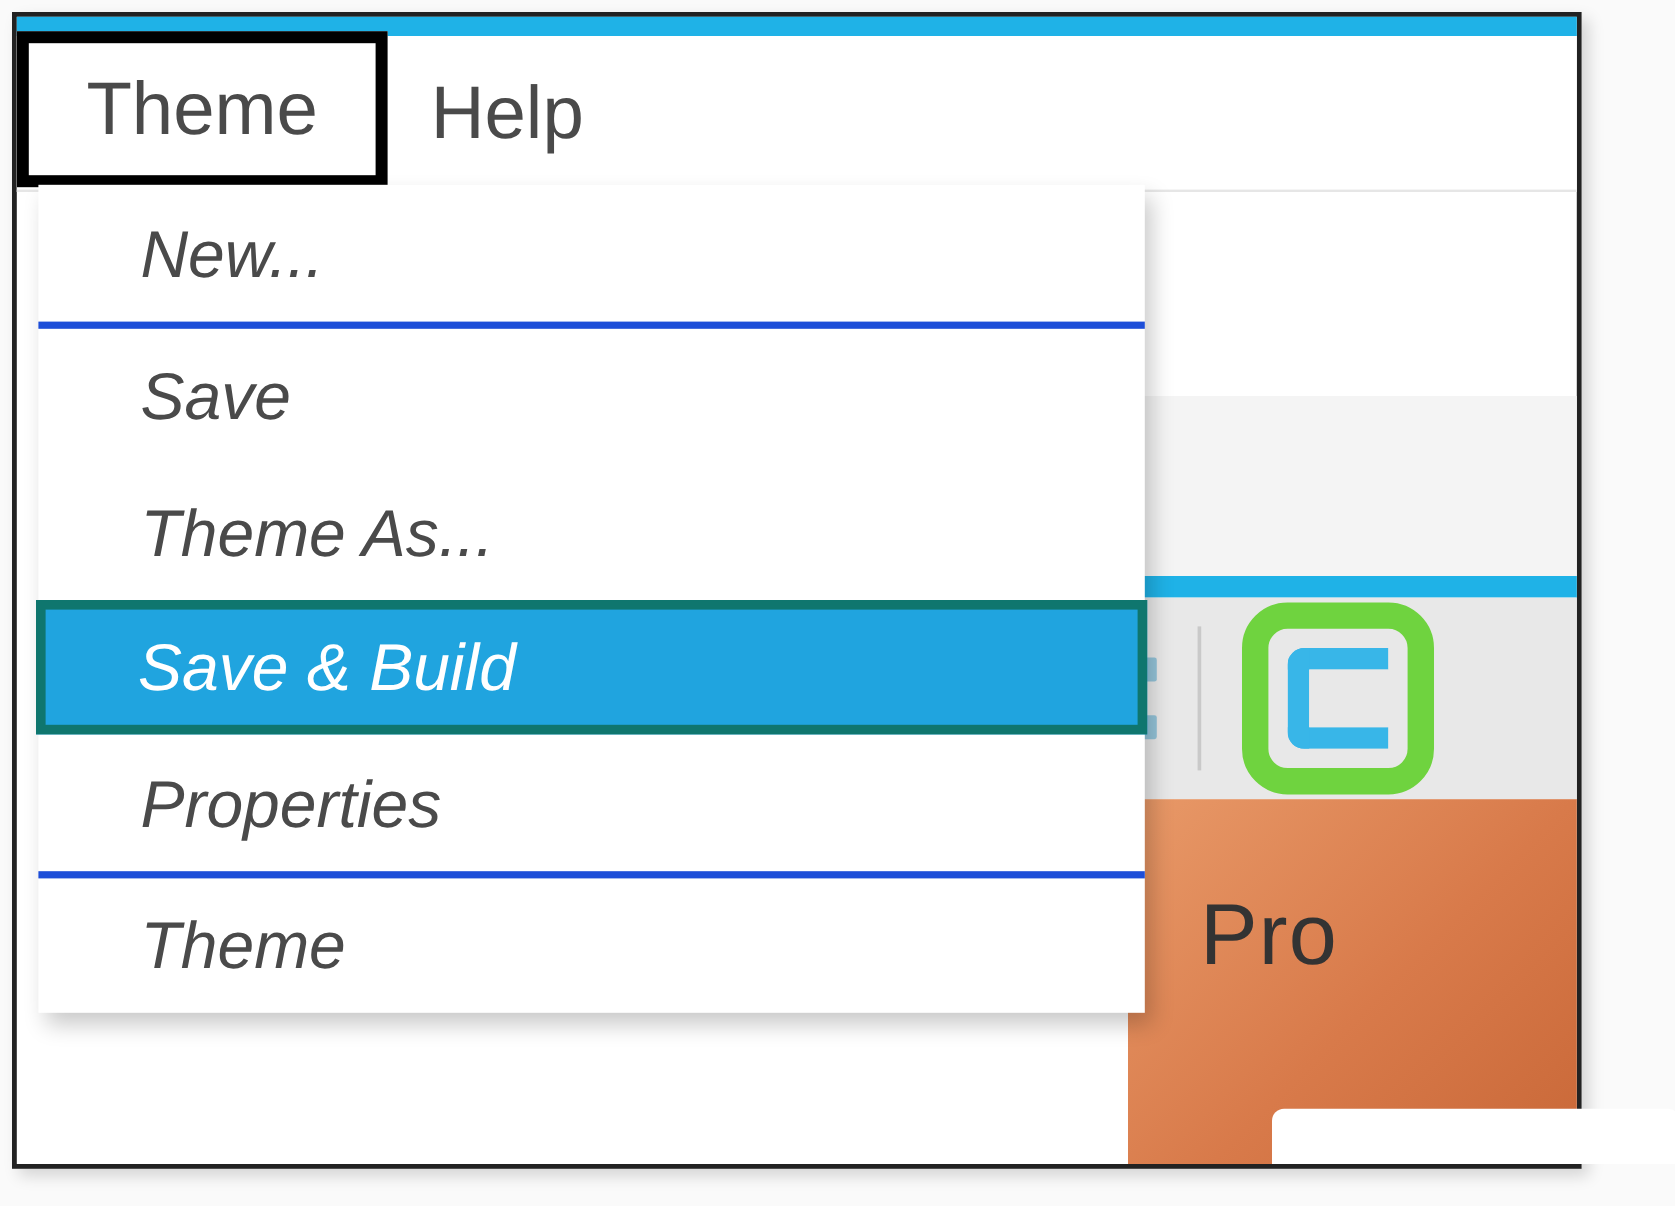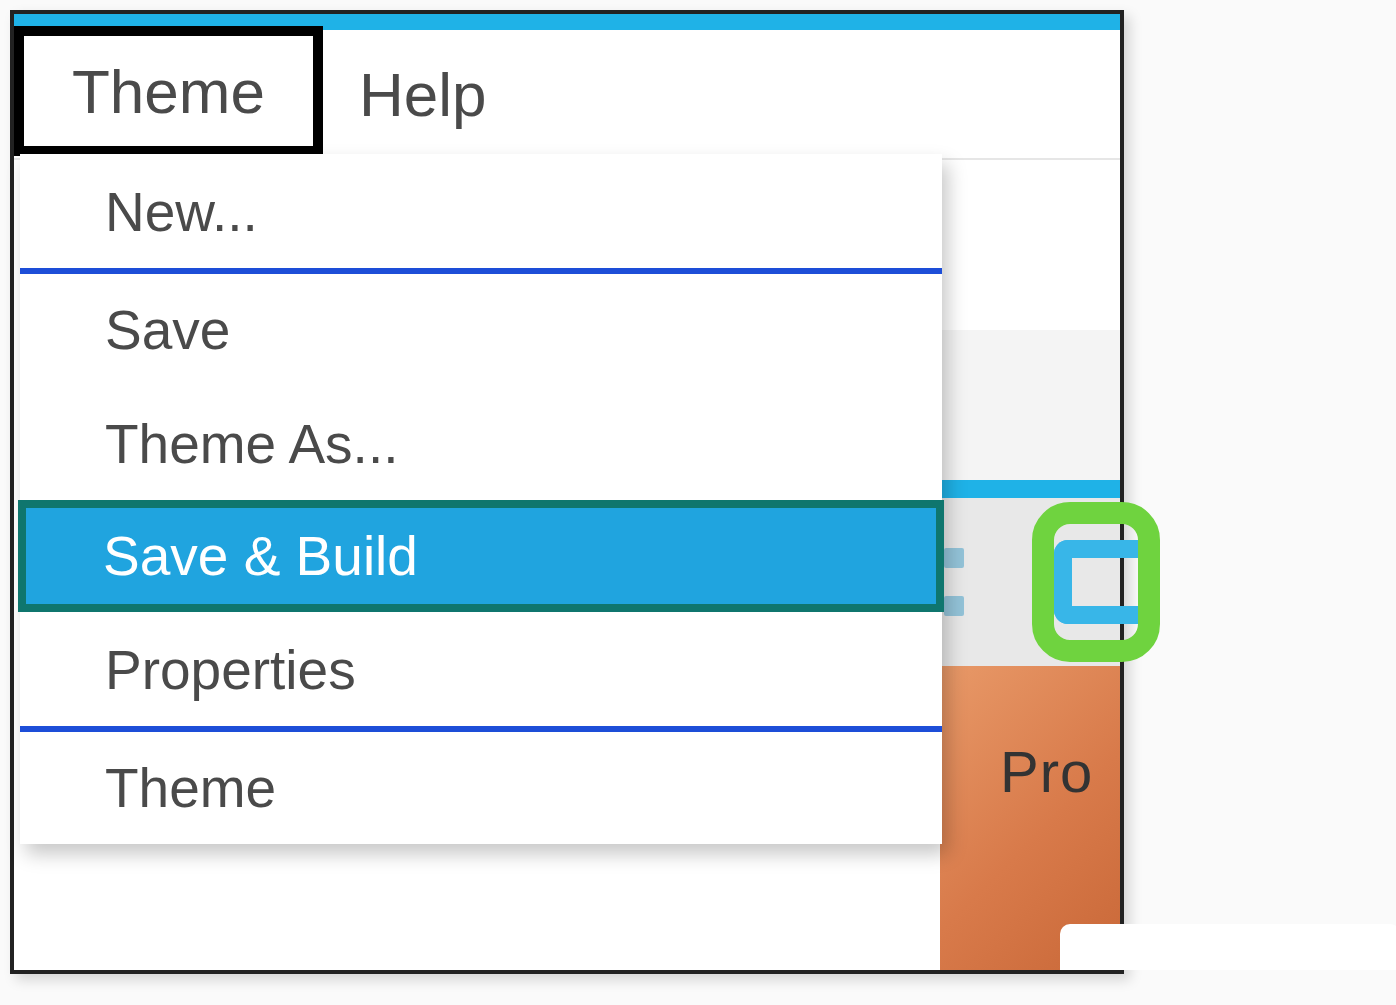--- a/index.html
+++ b/index.html
@@ -8,21 +8,21 @@
       background: #fafafa;
       width: 1396px;
       height: 1005px;
       position: relative;
       overflow: hidden;
     }
     .frame {
       position: absolute;
       top: 10px;
       left: 10px;
-      width: 1114px;
+      width: 1308px;
       height: 964px;
       border: 4px solid #222;
       background: #fff;
       box-shadow: 6px 6px 12px rgba(0,0,0,0.15);
     }
     .top-accent {
       height: 16px;
       background: #1fb2e7;
     }
     .menubar {
@@ -45,25 +45,26 @@
     .menubar-item.active {
       border: 10px solid #000;
       padding: 0 48px;
       height: 130px;
       margin-top: -6px;
       background: #fff;
     }
     .dropdown {
       position: absolute;
       top: 140px;
-      left: 6px;
+      left: 18px;
       width: 922px;
       background: #fff;
       box-shadow: 6px 10px 18px rgba(0,0,0,0.22);
       z-index: 10;
+      font-style: italic;
     }
     .dropdown-item {
       font-size: 55px;
       color: #4a4a4a;
       padding: 24px 0 24px 85px;
       cursor: pointer;
       border-top: 2px solid transparent;
     }
     .dropdown-item.sep-above {
       border-top: 6px solid #1d4ed8;
@@ -152,21 +153,21 @@
       top: 336px;
       left: 0;
       right: 0;
       bottom: 0;
       background: linear-gradient(135deg, #e89968 0%, #d87a4a 55%, #c96838 100%);
     }
     .hero-text {
       position: absolute;
       top: 72px;
       left: 60px;
-      font-size: 58px;
+      font-size: 72px;
       color: #333;
       letter-spacing: 1px;
     }
     .hero-card-corner {
       position: absolute;
       bottom: 0;
       left: 120px;
       width: 340px;
       height: 46px;
       background: #fff;

